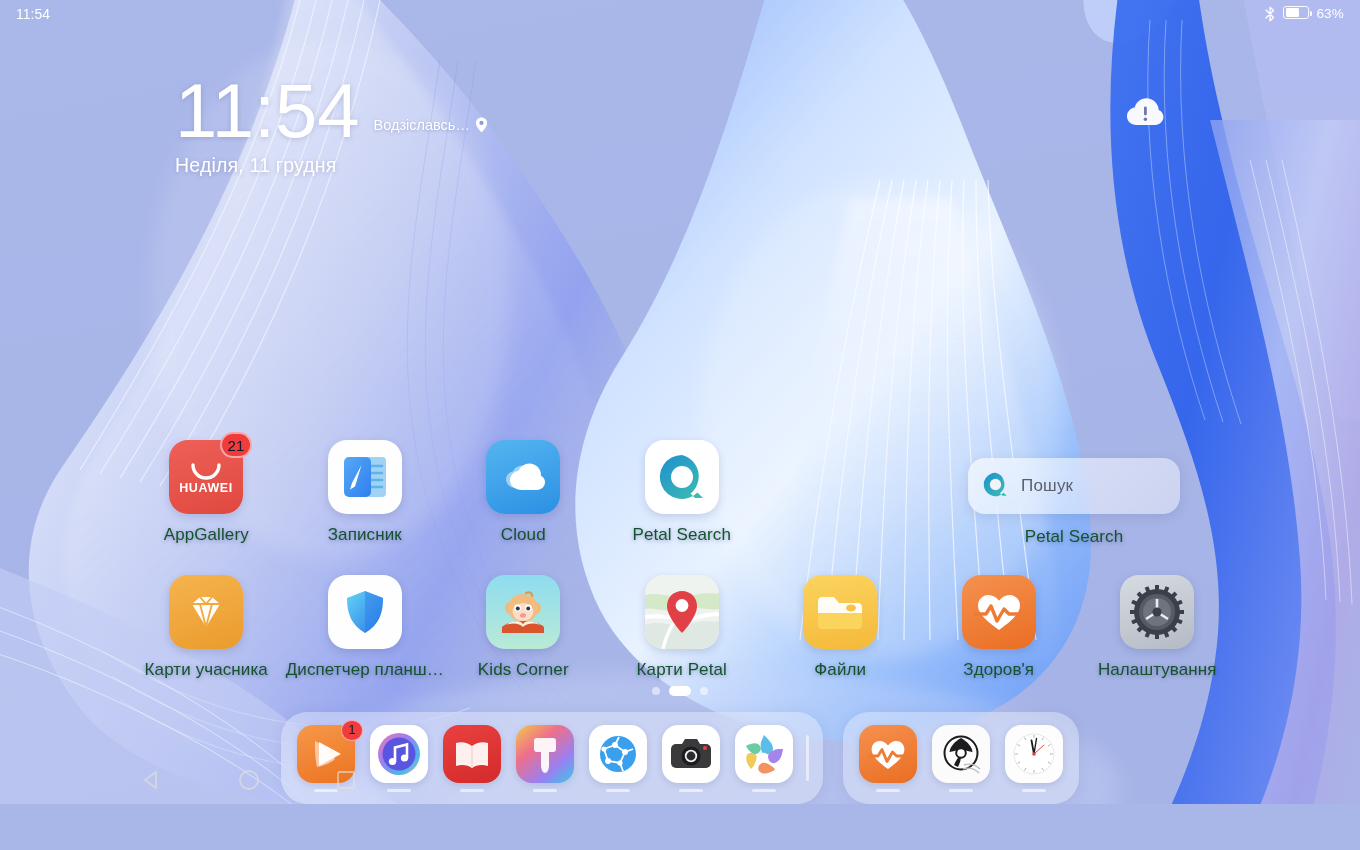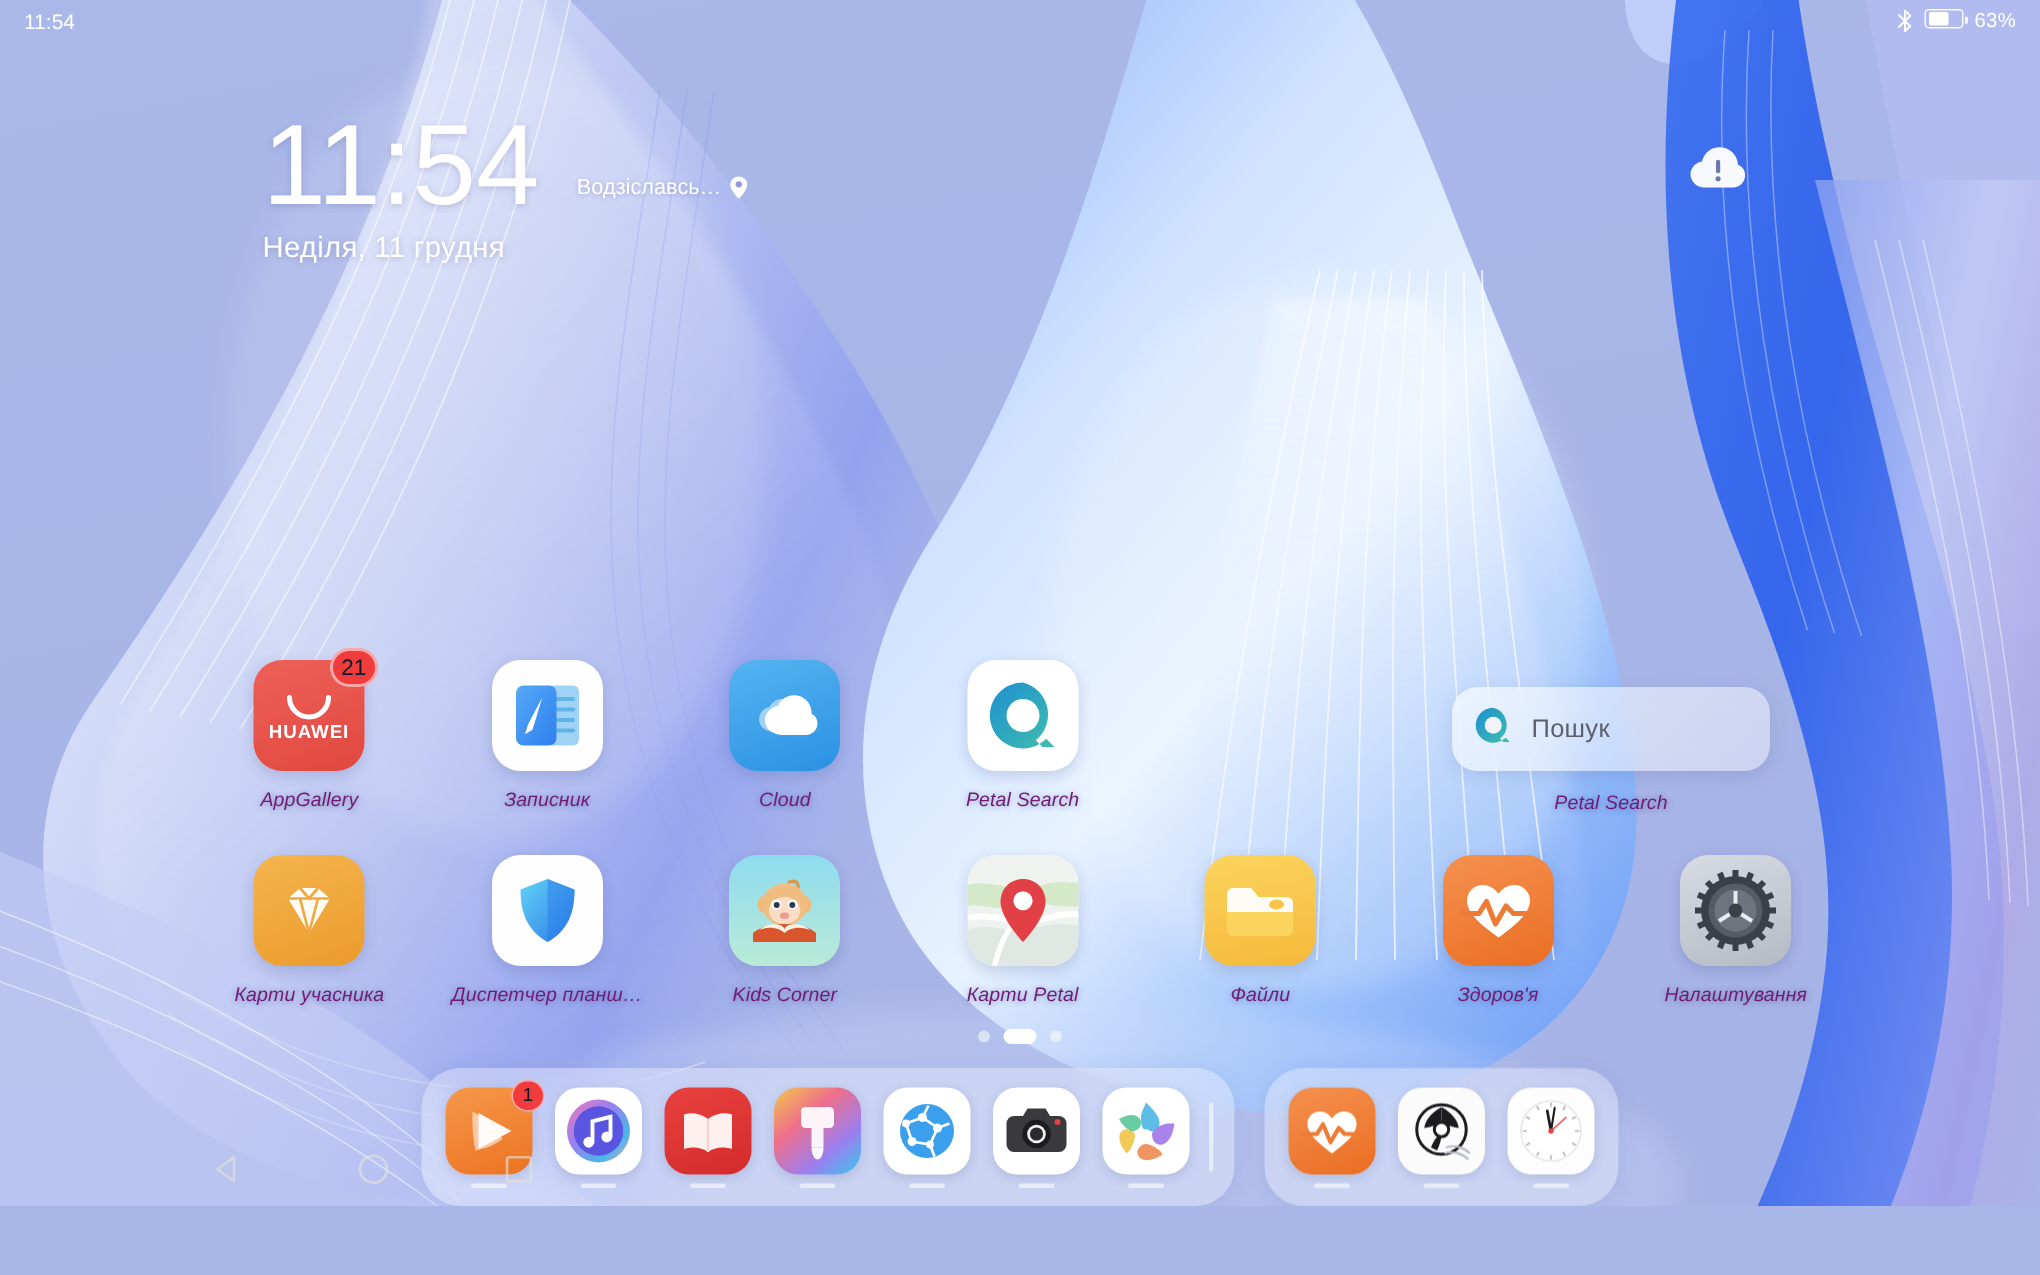--- a/index.html
+++ b/index.html
@@ -38,21 +38,21 @@
   .battery .fill { height: 100%; width: 63%; background: #fff; border-radius: 1.2px; }
   #batt-pct { font-size: 13.5px; letter-spacing: .2px; }
 
   
   #clock-widget { position: absolute; left: 175px; top: 80px; z-index: 20; color: #fff; }
   #clock-row { display: flex; align-items: flex-end; }
   #clock-time {
     font-size: 76px; line-height: .82; font-weight: 300; letter-spacing: 0px;
     text-shadow: 0 1px 5px rgba(60,70,130,.22);
   }
-  #clock-meta { display: flex; align-items: flex-start; gap: 5px; margin: 0 0 9px 25px; }
+  #clock-meta { display: flex; align-items: flex-start; gap: 5px; margin: 0 0 9px 14px; }
   #clock-city { font-size: 14.5px; font-weight: 400; text-shadow: 0 1px 3px rgba(60,70,130,.3); max-width: 96px; }
   .pin-icon { width: 13px; height: 16px; display: block; }
   #clock-date {
     margin-top: 12px; font-size: 19.5px; font-weight: 400; letter-spacing: .2px;
     text-shadow: 0 1px 4px rgba(60,70,130,.28);
   }
 
   
   #cloud-alert { position: absolute; left: 1126px; top: 96px; z-index: 20; width: 38px; height: 32px; }
 
@@ -63,22 +63,22 @@
   .row1 { margin-left: 127px; }
   .row2 { margin-left: 127px; margin-top: 30px; }
   .icon-wrap { width: 74px; height: 74px; position: relative; }
   .icon-sq {
     width: 74px; height: 74px; border-radius: 19px; overflow: hidden;
     position: relative; box-shadow: 0 3px 9px rgba(50,60,120,.18);
     display: flex; align-items: center; justify-content: center;
   }
   .icon-sq svg { display: block; }
   .app-label {
-    margin-top: 11px; font-size: 13px; color: #701a75; white-space: nowrap;
-    text-shadow: 0 1px 4px rgba(50,60,120,.45); letter-spacing: .1px; font-style: italic;
+    margin-top: 11px; font-size: 17px; color: #14532d; white-space: nowrap;
+    text-shadow: 0 1px 4px rgba(50,60,120,.45); letter-spacing: .1px;
   }
   .badge {
     position: absolute; top: -8px; right: -9px; min-width: 30px; height: 26px;
     background: #f03c3c; border-radius: 13px; color: #0f172a; font-size: 15px;
     display: flex; align-items: center; justify-content: center;
     padding: 0 6px; border: 2px solid rgba(255,255,255,.55); font-weight: 400;
   }
   .badge.sm { min-width: 22px; height: 21px; font-size: 12.5px; top: -5px; right: -6px; border-width: 1.6px; }
 
   

